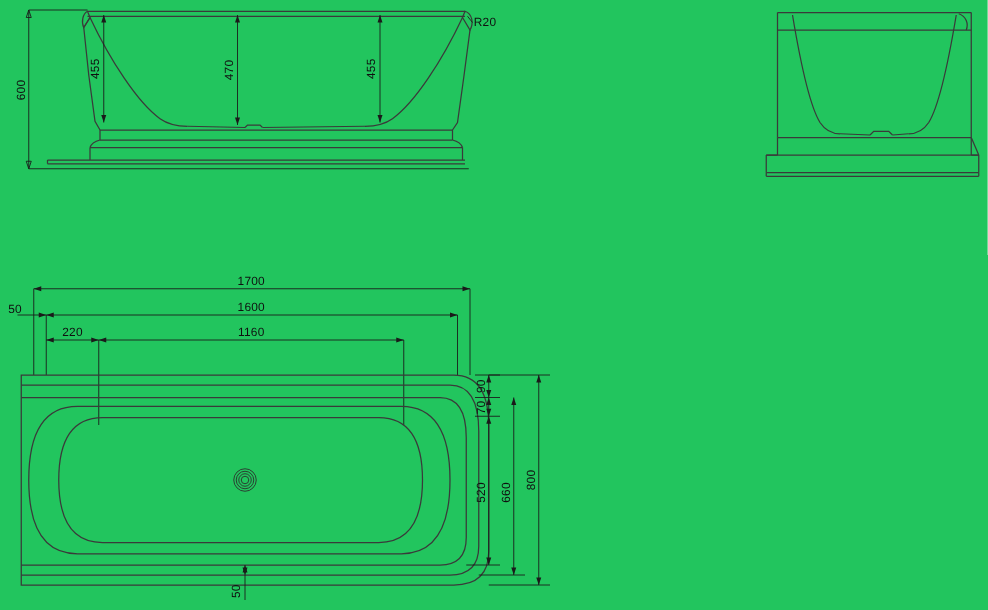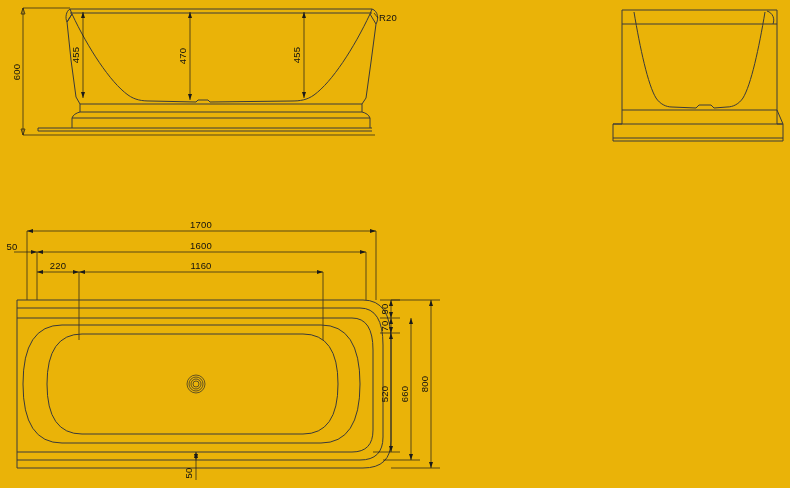--- a/index.html
+++ b/index.html
@@ -5,21 +5,21 @@
 <style>
   html,body{margin:0;padding:0;background:#ffffff;}
   body{
     width:790px;height:488px;
     font-family:"Liberation Sans", sans-serif;
     overflow:hidden;
     position:relative;
   }
   #sheet{
     position:absolute;left:0;top:0;width:790px;height:488px;
-    background:#eab308;
+    background:#22c55e;
   }
   svg{display:block;}
   .ln-thin{stroke:#2b2b2b;stroke-width:0.7;fill:none;}
   .ln-body{stroke:#3a3a3a;stroke-width:1.0;fill:none;}
   .ln-dim{stroke:#1a1a1a;stroke-width:0.7;fill:none;}
   .ln-ext{stroke:#1a1a1a;stroke-width:0.7;fill:none;}
   .dimtxt{
     font-family:"Liberation Sans", sans-serif;
     font-size:9.5px;
     fill:#101010;

